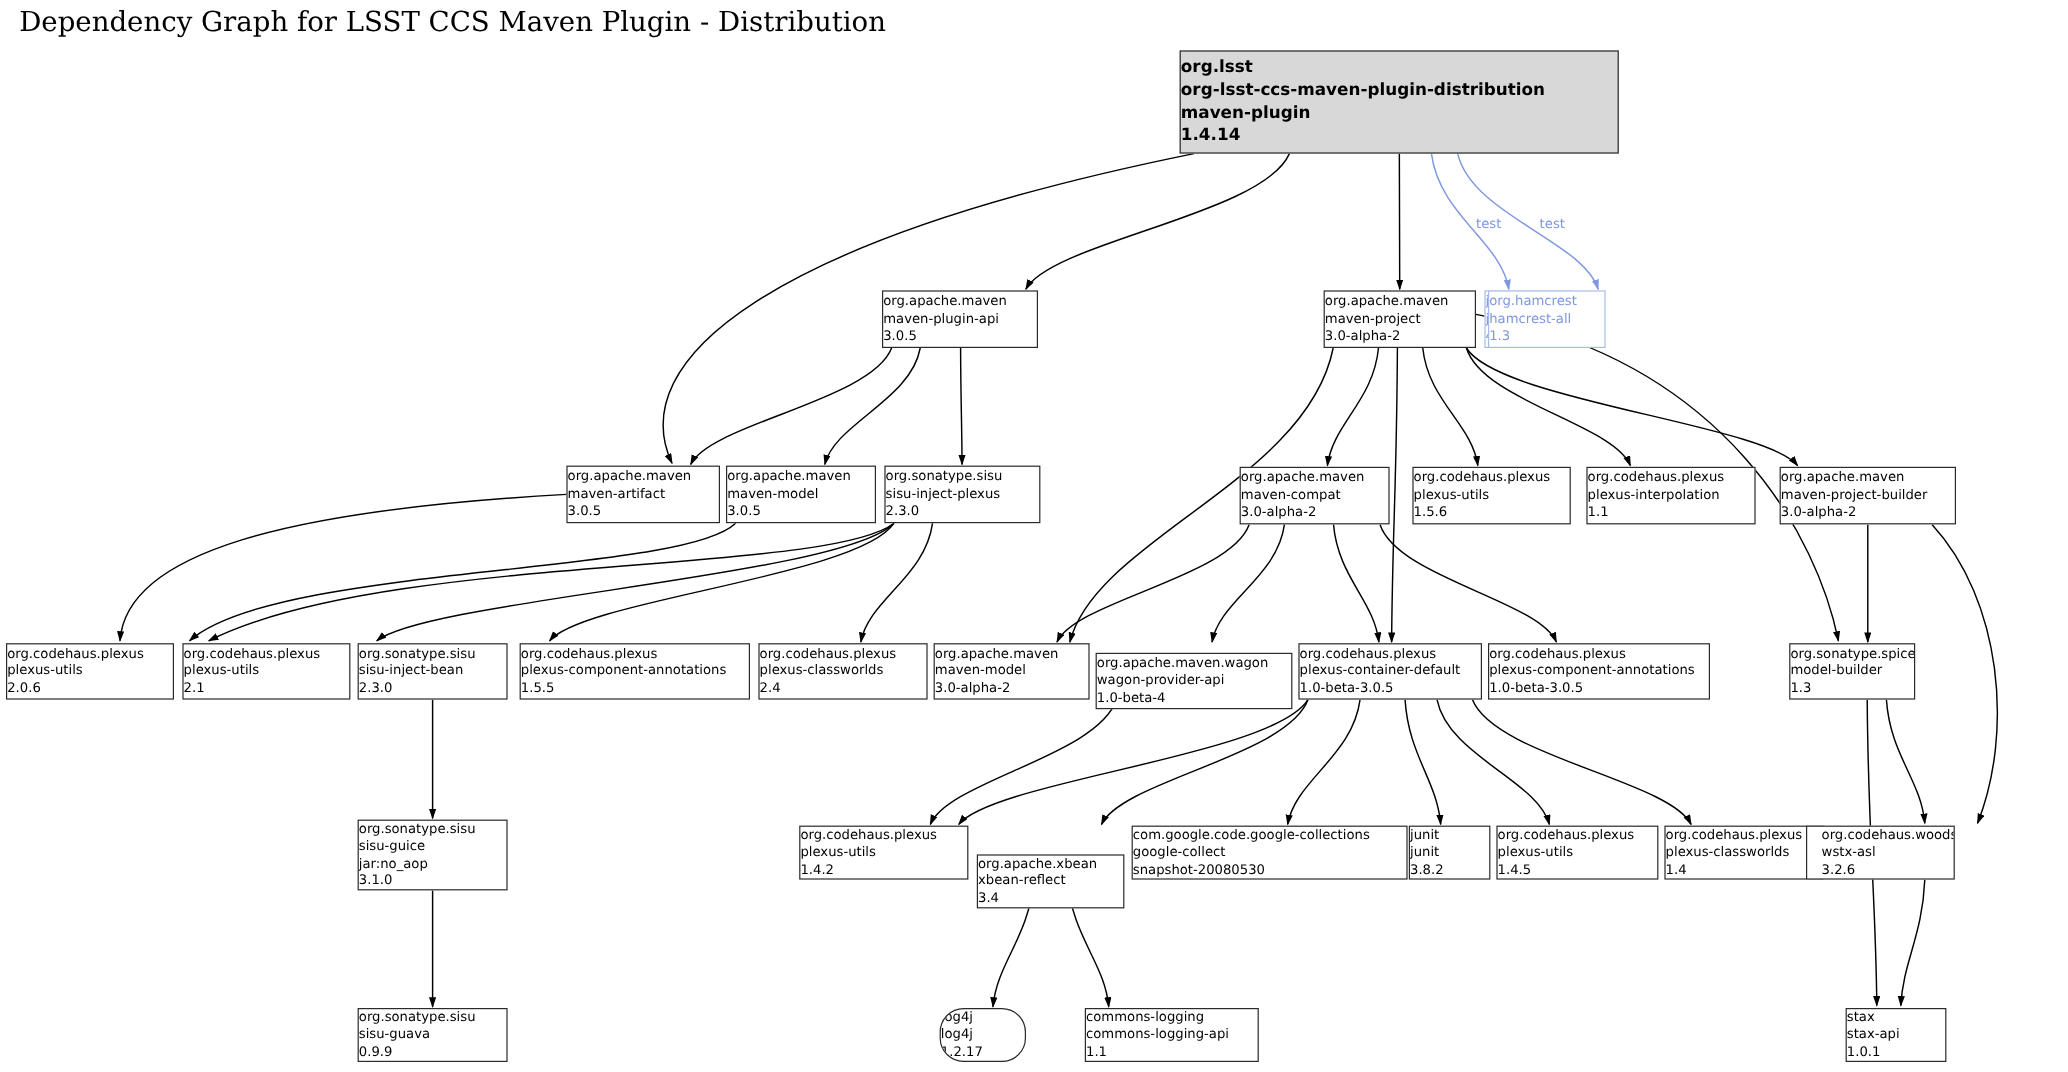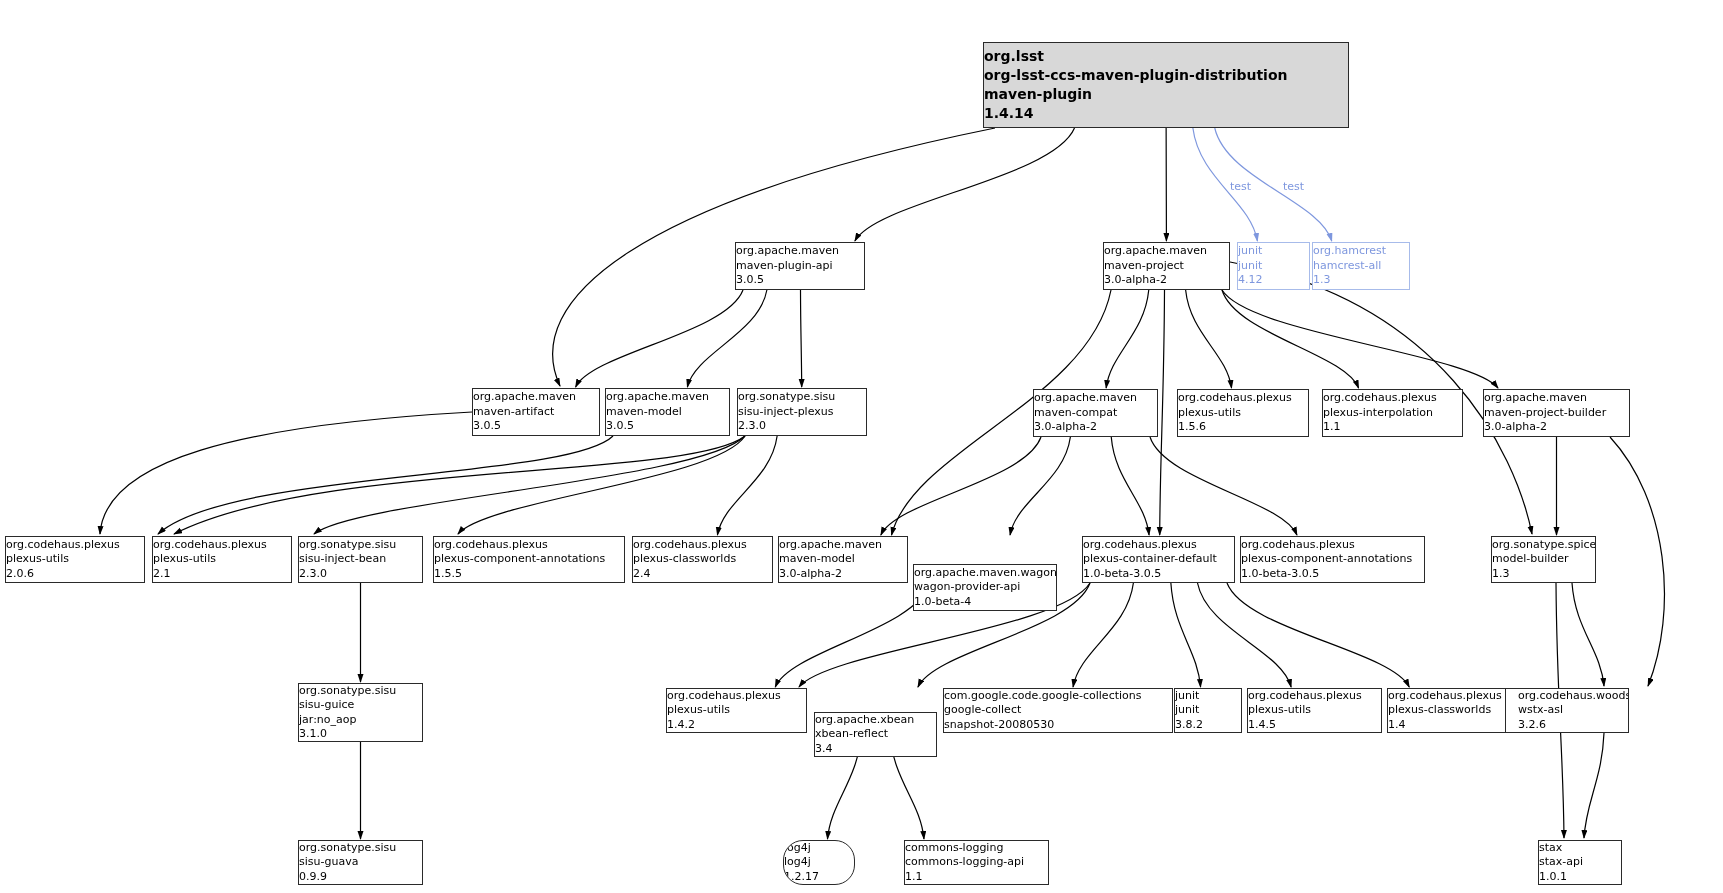--- a/index.html
+++ b/index.html
@@ -14,20 +14,21 @@
   .node{position:absolute;background:#ffffff;border:1.5px solid #2a2a2a;box-sizing:border-box;
         display:flex;flex-direction:column;justify-content:center;align-items:flex-start;
         text-align:center;font-size:11px;line-height:14.5px;color:#000;white-space:nowrap;overflow:hidden;}
   .node.root{background:#d8d8d8;font-size:14px;font-weight:bold;line-height:19px;}
   .node.test{border-color:#a7bbea;color:#7e97de;}
 </style>
 </head>
 <body>
 
 <div class="canvas">
+  <div class="title">Dependency Graph for LSST CCS Maven Plugin - Distribution</div>
   <svg id="edge-layer" width="1723" height="893" viewBox="0 0 1723 893" xmlns="http://www.w3.org/2000/svg">
     <defs>
       <marker id="arw-k" markerWidth="10" markerHeight="8" refX="8" refY="3" orient="auto" markerUnits="userSpaceOnUse">
         <path d="M0,0 L9,3 L0,6 Z" fill="#000000"></path>
       </marker>
       <marker id="arw-b" markerWidth="10" markerHeight="8" refX="8" refY="3" orient="auto" markerUnits="userSpaceOnUse">
         <path d="M0,0 L9,3 L0,6 Z" fill="#7e97de"></path>
       </marker>
     </defs>
   <path d="M1074.5,128 C1052.54,178.85 876.86,201.45 854.9,241" class="edge" marker-end="url(#arw-k)"></path>
@@ -87,21 +88,21 @@
       <div class="node" style="left: 1103px; top: 242px; width: 127px; height: 48px;">
         <div class="nl">org.apache.maven</div>
         <div class="nl">maven-project</div>
         <div class="nl">3.0-alpha-2</div>
       </div>
       <div class="node test" style="left: 1237px; top: 242px; width: 73px; height: 48px;">
         <div class="nl">junit</div>
         <div class="nl">junit</div>
         <div class="nl">4.12</div>
       </div>
-      <div class="node test" style="left: 1312px; top: 242px; width: 98px; height: 48px;">
+      <div class="node test" style="left: 1240px; top: 242px; width: 98px; height: 48px;">
         <div class="nl">org.hamcrest</div>
         <div class="nl">hamcrest-all</div>
         <div class="nl">1.3</div>
       </div>
       <div class="node" style="left: 472px; top: 388px; width: 128px; height: 48px;">
         <div class="nl">org.apache.maven</div>
         <div class="nl">maven-artifact</div>
         <div class="nl">3.0.5</div>
       </div>
       <div class="node" style="left: 605px; top: 388px; width: 125px; height: 48px;">
@@ -157,21 +158,21 @@
       <div class="node" style="left: 632px; top: 536px; width: 141px; height: 47px;">
         <div class="nl">org.codehaus.plexus</div>
         <div class="nl">plexus-classworlds</div>
         <div class="nl">2.4</div>
       </div>
       <div class="node" style="left: 778px; top: 536px; width: 130px; height: 47px;">
         <div class="nl">org.apache.maven</div>
         <div class="nl">maven-model</div>
         <div class="nl">3.0-alpha-2</div>
       </div>
-      <div class="node" style="left: 913px; top: 564px; width: 144px; height: 47px;">
+      <div class="node" style="left: 913px; top: 544px; width: 164px; height: 47px;">
         <div class="nl">org.apache.maven.wagon</div>
         <div class="nl">wagon-provider-api</div>
         <div class="nl">1.0-beta-4</div>
       </div>
       <div class="node" style="left: 1082px; top: 536px; width: 153px; height: 47px;">
         <div class="nl">org.codehaus.plexus</div>
         <div class="nl">plexus-container-default</div>
         <div class="nl">1.0-beta-3.0.5</div>
       </div>
       <div class="node" style="left: 1240px; top: 536px; width: 185px; height: 47px;">

